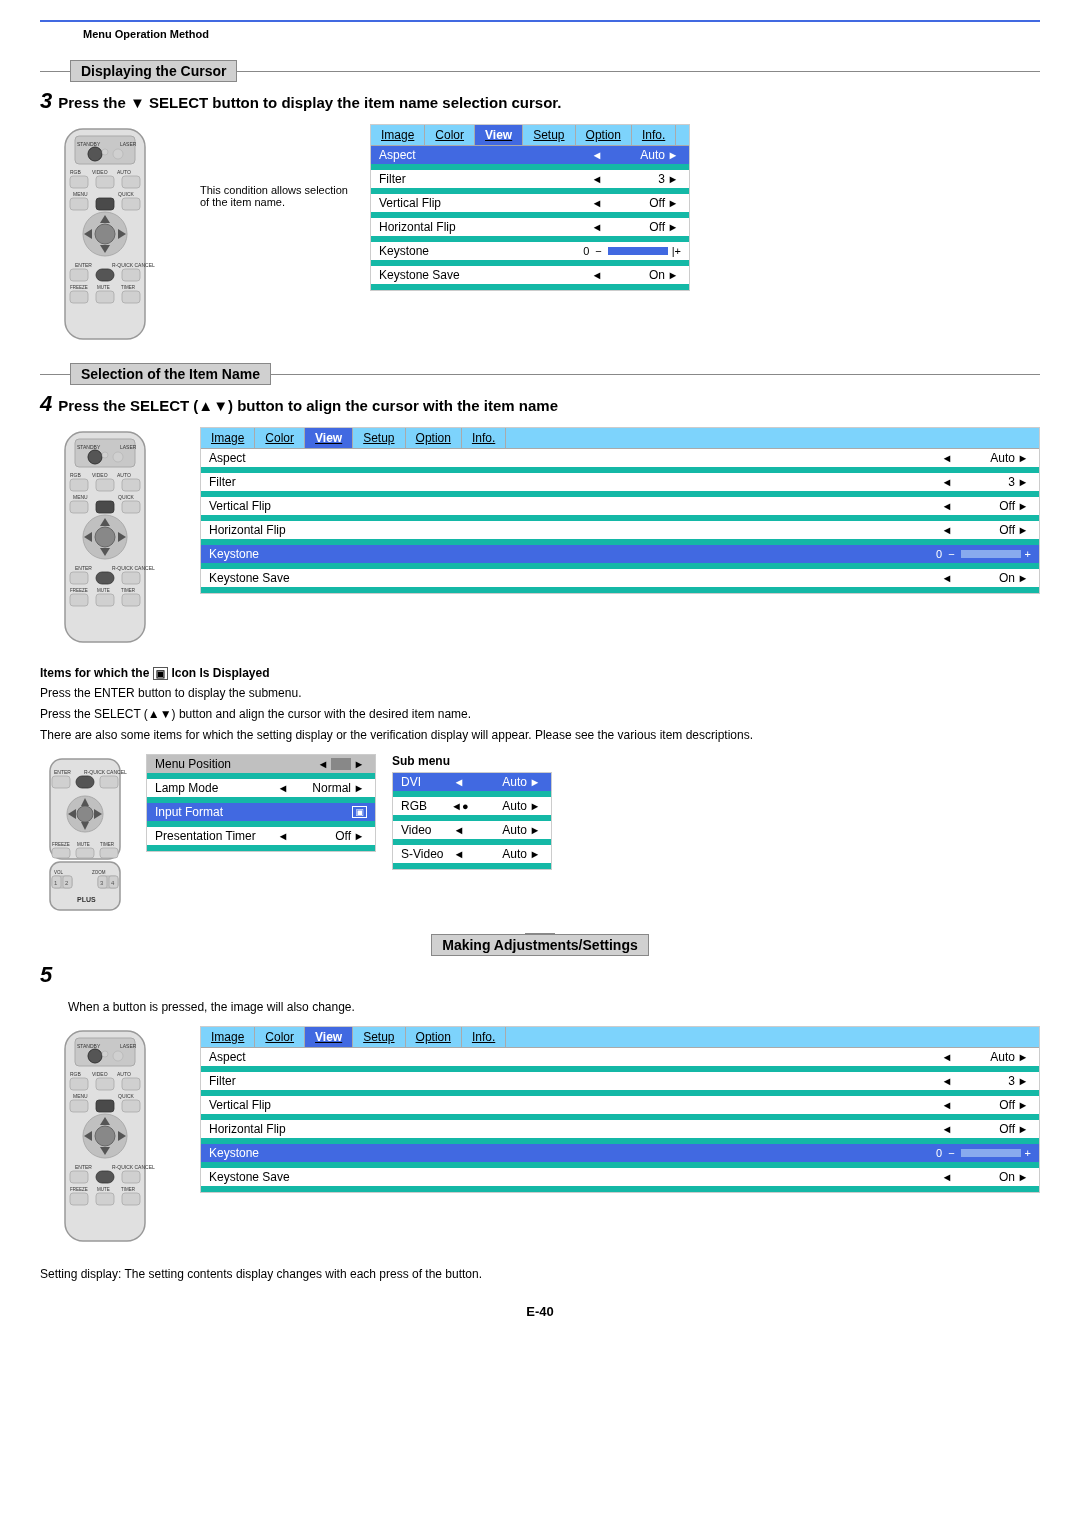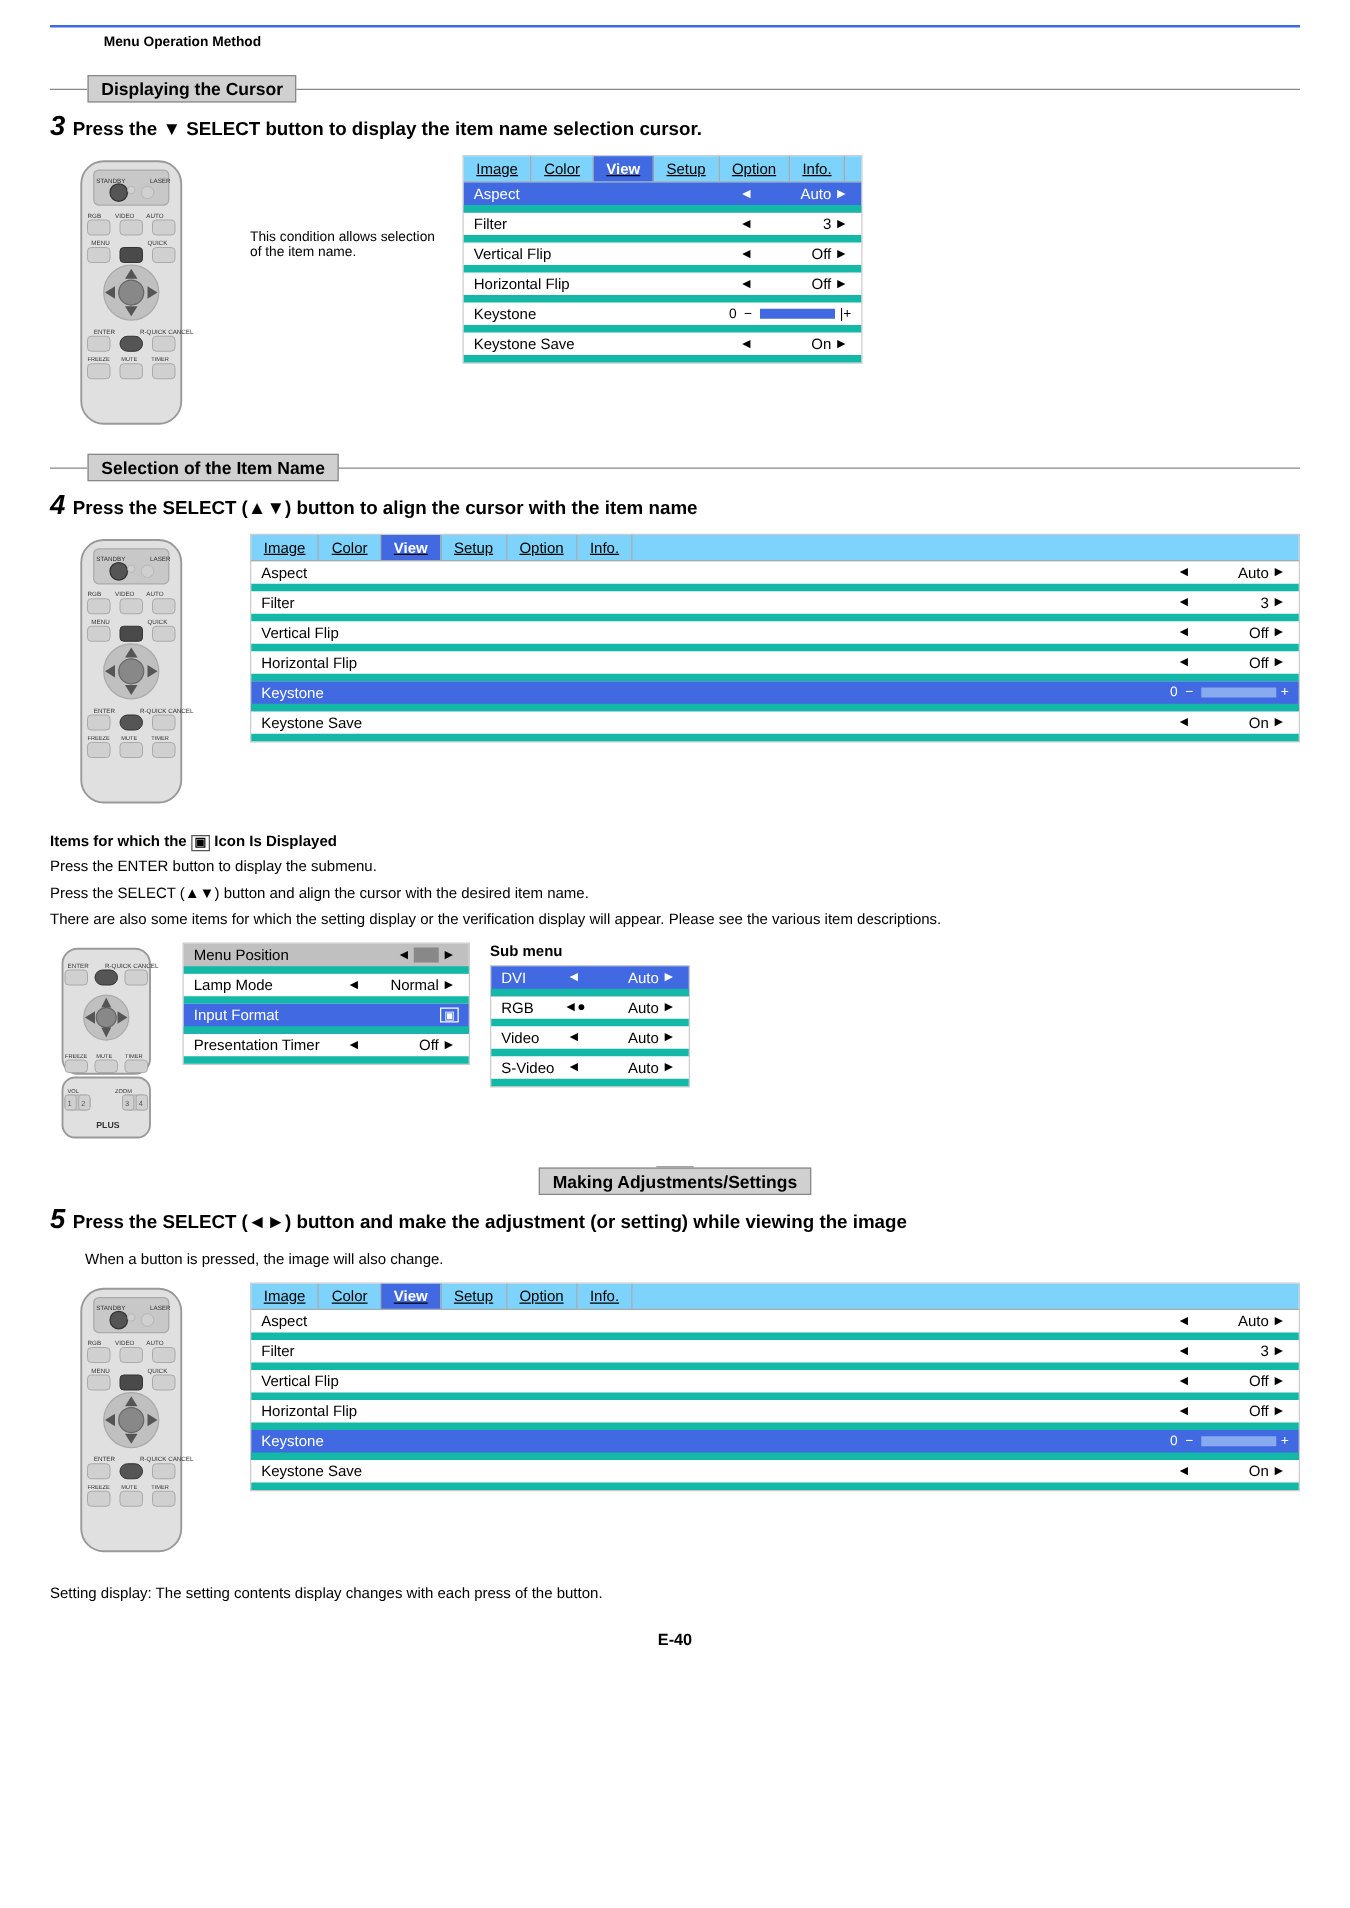--- a/index.html
+++ b/index.html
@@ -531,21 +531,20 @@
   </div>
 
   <div class="section-divider" style="margin-top:16px;flex-direction:column;">
     <div class="section-line-left"></div>
     <div class="section-header-box">Making Adjustments/Settings</div>
     <div class="divider-line-full"></div>
   </div>
 
   <div class="step-heading">
     <span class="step-num">5</span>
-    <span>Press the SELECT (◄►) button and make the adjustment (or setting) while viewing the image</span>
   </div>
   <div class="note-text" style="margin-bottom:10px;margin-left:28px;">When a button is pressed, the image will also change.</div>
 
   <div class="step-content">
     <div class="remote-img">
       <svg class="remote-svg" viewBox="0 0 130 220" xmlns="http://www.w3.org/2000/svg">
         <rect x="25" y="5" width="80" height="210" rx="18" ry="18" fill="#e0e0e0" stroke="#999" stroke-width="1.5"></rect>
         <rect x="35" y="12" width="60" height="28" rx="4" fill="#c8c8c8" stroke="#aaa" stroke-width="1"></rect>
         <text x="37" y="22" font-size="5" fill="#333">STANDBY</text>
         <text x="80" y="22" font-size="5" fill="#333">LASER</text>

